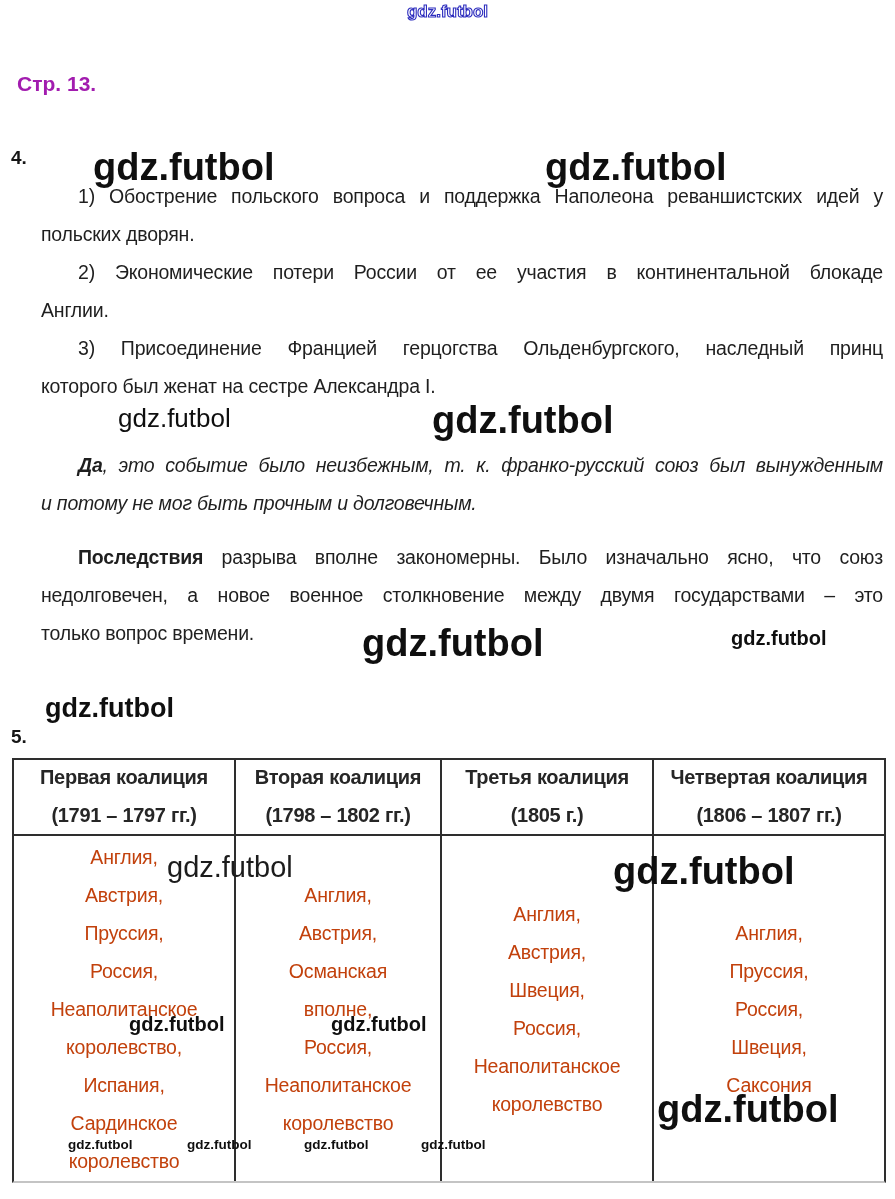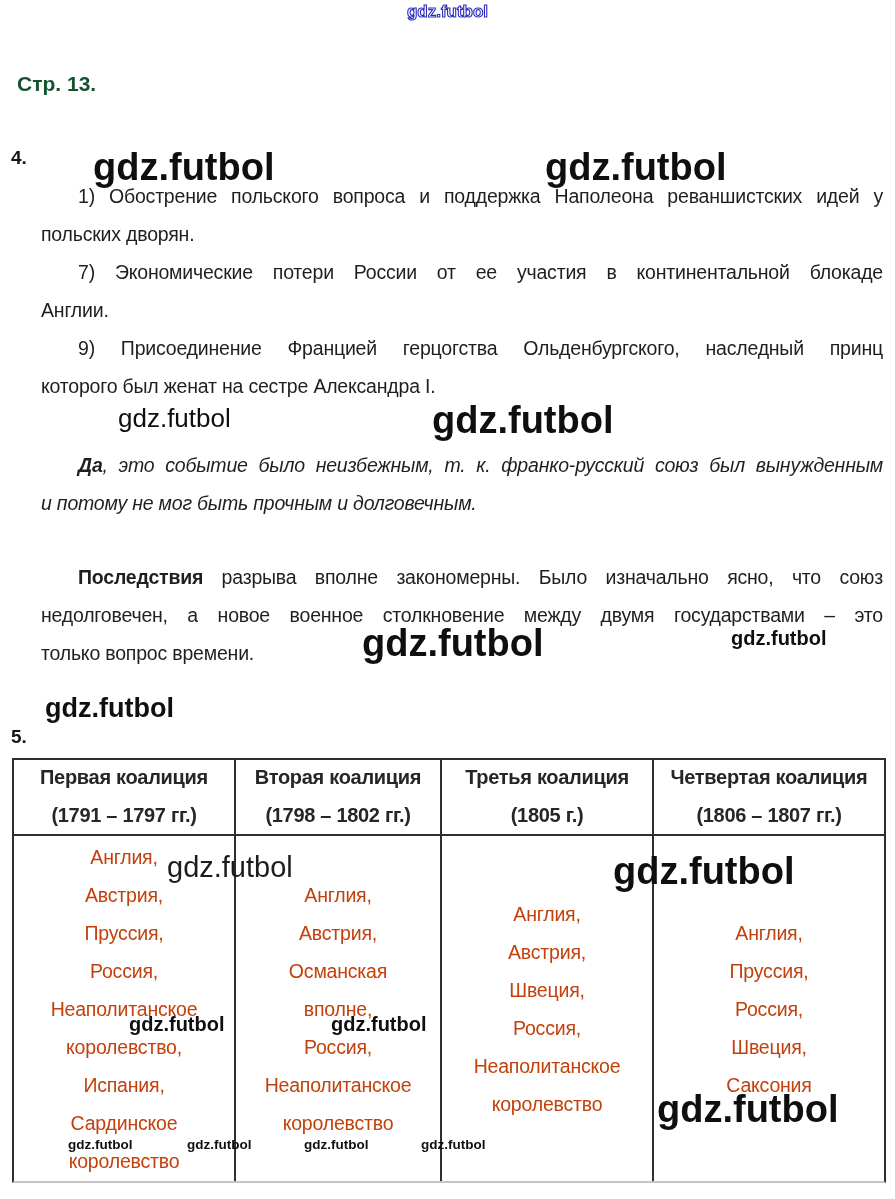--- a/index.html
+++ b/index.html
@@ -20,21 +20,21 @@
     text-align: center; font-size: 17px; font-weight: 700;
     color: rgba(255,255,255,0.92);
     -webkit-text-stroke: 1.1px #2d2dbe;
     z-index: 5; line-height: 1;
   }
   .w700 { font-weight: 700; }
   .w600 { font-weight: 600; }
   .w400 { font-weight: 400; }
 
   
-  .page-label { position: absolute; left: 17px; top: 72px; font-size: 21px; font-weight: 700; color: #14532d; }
+  .page-label { position: absolute; left: 17px; top: 72px; font-size: 21px; font-weight: 700; color: #a21caf; }
   .task-num  { position: absolute; left: 11px; font-size: 19px; font-weight: 700; color: #161616; }
 
   
   .para-block { position: absolute; left: 10px; width: 873px; font-size: 19.5px; line-height: 38px; letter-spacing: -0.2px; color: #1f1f1f; }
   .line { display: block; margin-left: 31px; }
   .just { text-align: justify; text-align-last: justify; }
   .indent { text-indent: 37px; }
   .lead { font-weight: 700; }
 
   
@@ -69,35 +69,35 @@
 
   <div class="page-label">Стр. 13.</div>
 
   <div class="task-num" style="top:147px;">4.</div>
   <div class="wm w700" style="left:93px; top:148px; font-size:38px;">gdz.futbol</div>
   <div class="wm w700" style="left:545px; top:148px; font-size:38px;">gdz.futbol</div>
 
   <div class="para-block" style="top:177px;">
     <span class="line just indent">1) Обострение польского вопроса и поддержка Наполеона реваншистских идей у</span>
     <span class="line">польских дворян.</span>
-    <span class="line just indent">7) Экономические потери России от ее участия в континентальной блокаде</span>
+    <span class="line just indent">2) Экономические потери России от ее участия в континентальной блокаде</span>
     <span class="line">Англии.</span>
-    <span class="line just indent">9) Присоединение Францией герцогства Ольденбургского, наследный принц</span>
+    <span class="line just indent">3) Присоединение Францией герцогства Ольденбургского, наследный принц</span>
     <span class="line">которого был женат на сестре Александра I.</span>
   </div>
 
   <div class="wm w400" style="left:118px; top:405px; font-size:26px;">gdz.futbol</div>
   <div class="wm w700" style="left:432px; top:401px; font-size:38px;">gdz.futbol</div>
 
   <div class="para-block" style="top:446px;font-style:italic;">
     <span class="line just indent"><b class="lead">Да</b><span>, это событие было неизбежным, т. к. франко-русский союз был вынужденным</span></span>
     <span class="line">и потому не мог быть прочным и долговечным.</span>
   </div>
 
-  <div class="para-block" style="top:558px;">
+  <div class="para-block" style="top:538px;">
     <span class="line just indent"><b class="lead">Последствия</b><span> разрыва вполне закономерны. Было изначально ясно, что союз</span></span>
     <span class="line just">недолговечен, а новое военное столкновение между двумя государствами – это</span>
     <span class="line">только вопрос времени.</span>
   </div>
 
   <div class="wm w600" style="left:362px; top:624px; font-size:38px;">gdz.futbol</div>
   <div class="wm w700" style="left:731px; top:628px; font-size:20px;">gdz.futbol</div>
 
   <div class="wm w600" style="left:45px; top:695px; font-size:27px;">gdz.futbol</div>
   <div class="task-num" style="top:726px;">5.</div>

